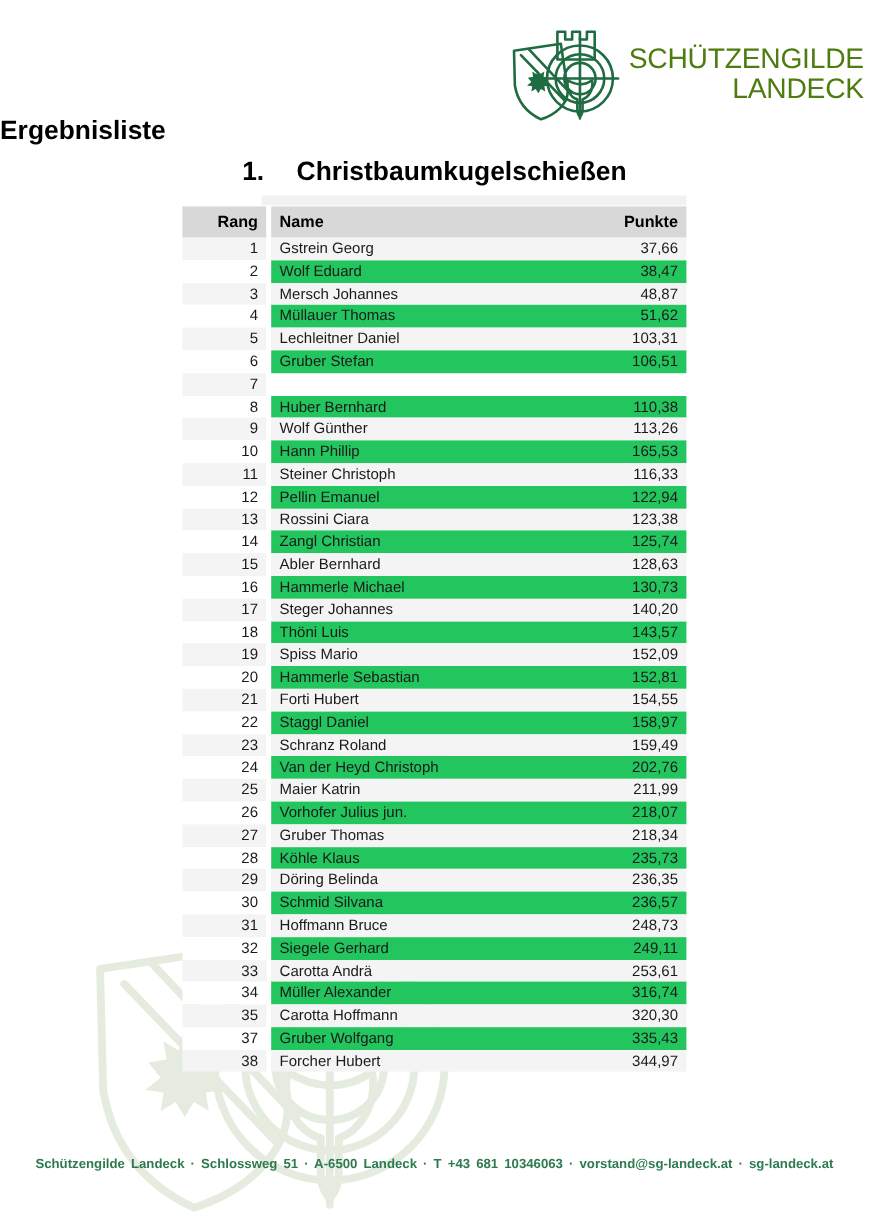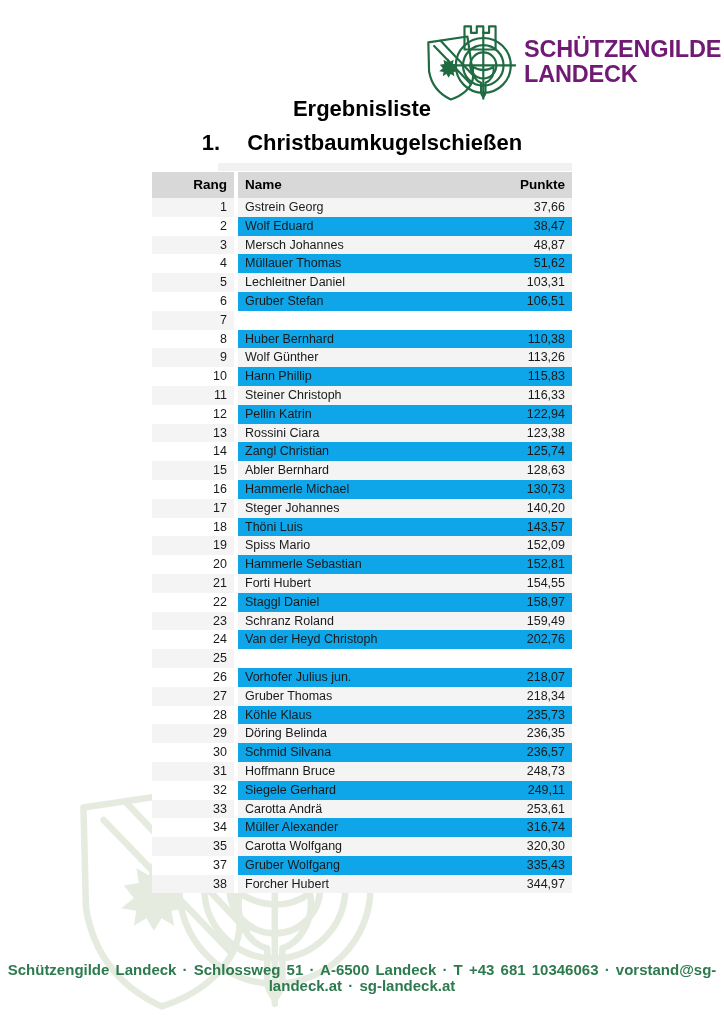--- a/index.html
+++ b/index.html
@@ -8,54 +8,55 @@
     font-family:"Liberation Sans", sans-serif;
     position:relative;overflow:hidden;color:#1a1a1a;
   }
   .page{position:absolute;inset:0;}
 
   
   .brand{position:absolute;top:22px;left:424px;display:flex;z-index:2;}
   .brand-icon{width:94px;height:84px;color:#1f6b42;stroke:#1f6b42;fill:none;stroke-width:3;flex:0 0 auto;}
   .wordmark{
     padding-top:15px;margin-left:6px;
-    color:#701a75;font-weight:bold;font-size:23.5px;line-height:1.06;letter-spacing:-0.2px;
+    color:#4d7c0f;font-weight:normal;font-size:23.5px;line-height:1.06;letter-spacing:-0.2px;
     white-space:nowrap;
+    text-align:right;
   }
 
   
   .watermark{
     position:absolute;left:-18px;top:742px;width:500px;height:282px;z-index:0;
     color:#e6ebe0;stroke:#e6ebe0;fill:none;stroke-width:2.6;
   }
 
   
   .h1,.h2{
-    position:absolute;left:0;width:100%;text-align:center;z-index:1;
+    position:absolute;left:0;width:100%;z-index:1;
     font-weight:bold;font-size:22px;line-height:26px;color:#000;
   }
   .h1{top:96px;}
   .h2{top:130px;display:flex;justify-content:center;gap:27px;}
 
   
   .table{position:absolute;left:152px;top:163px;width:420px;z-index:1;background:transparent;}
   .pre-strip{margin-left:66px;height:8px;background:#f1f1f1;}
   .thead{display:flex;height:26px;margin-top:1px;font-weight:bold;font-size:13.5px;line-height:26px;color:#000;}
-  .cell-rank{width:82px;text-align:right;padding-right:7px;box-sizing:border-box;background:#ffffff;}
+  .cell-rank{width:70px;text-align:right;padding-right:7px;box-sizing:border-box;background:#ffffff;}
   .cell-gap{width:4px;background:#ffffff;}
-  .cell-main{flex:1;display:flex;justify-content:space-between;padding:0 7px;box-sizing:border-box;background:#0ea5e9;}
+  .cell-main{flex:1;display:flex;justify-content:space-between;padding:0 7px;box-sizing:border-box;background:#22c55e;}
   .thead .cell-rank,.thead .cell-main{background:#d8d8d8;}
   .trow{display:flex;height:18.8px;font-size:12.5px;line-height:18.8px;}
   .trow:nth-child(odd) .cell-rank,
   .trow:nth-child(odd) .cell-main{background:#f4f4f4;}
 
   
   .footer{
     position:absolute;top:962px;left:0;width:100%;text-align:center;z-index:1;
-    color:#2d7a4e;font-weight:bold;font-size:15px;line-height:16px;word-spacing:2px;
+    color:#2d7a4e;font-weight:bold;font-size:11px;line-height:16px;word-spacing:2px;
   }
 </style>
 </head>
 <body>
 
 <svg width="0" height="0" style="position:absolute">
   <defs>
     <g id="crest" stroke-linejoin="round" stroke-linecap="round">
 
       <circle cx="82" cy="58" r="38"></circle>
@@ -175,36 +176,36 @@
           <div class="cell-main">
             <span>Wolf Günther</span>
             <span>113,26</span>
           </div>
         </div>
         <div class="trow">
           <div class="cell-rank">10</div>
           <div class="cell-gap"></div>
           <div class="cell-main">
             <span>Hann Phillip</span>
-            <span>115,83</span>
+            <span>165,53</span>
           </div>
         </div>
         <div class="trow">
           <div class="cell-rank">11</div>
           <div class="cell-gap"></div>
           <div class="cell-main">
             <span>Steiner Christoph</span>
             <span>116,33</span>
           </div>
         </div>
         <div class="trow">
           <div class="cell-rank">12</div>
           <div class="cell-gap"></div>
           <div class="cell-main">
-            <span>Pellin Katrin</span>
+            <span>Pellin Emanuel</span>
             <span>122,94</span>
           </div>
         </div>
         <div class="trow">
           <div class="cell-rank">13</div>
           <div class="cell-gap"></div>
           <div class="cell-main">
             <span>Rossini Ciara</span>
             <span>123,38</span>
           </div>
@@ -293,20 +294,24 @@
           <div class="cell-rank">24</div>
           <div class="cell-gap"></div>
           <div class="cell-main">
             <span>Van der Heyd Christoph</span>
             <span>202,76</span>
           </div>
         </div>
         <div class="trow">
           <div class="cell-rank">25</div>
           <div class="cell-gap"></div>
+          <div class="cell-main">
+            <span>Maier Katrin</span>
+            <span>211,99</span>
+          </div>
         </div>
         <div class="trow">
           <div class="cell-rank">26</div>
           <div class="cell-gap"></div>
           <div class="cell-main">
             <span>Vorhofer Julius jun.</span>
             <span>218,07</span>
           </div>
         </div>
         <div class="trow">
@@ -370,21 +375,21 @@
           <div class="cell-gap"></div>
           <div class="cell-main">
             <span>Müller Alexander</span>
             <span>316,74</span>
           </div>
         </div>
         <div class="trow">
           <div class="cell-rank">35</div>
           <div class="cell-gap"></div>
           <div class="cell-main">
-            <span>Carotta Wolfgang</span>
+            <span>Carotta Hoffmann</span>
             <span>320,30</span>
           </div>
         </div>
         <div class="trow">
           <div class="cell-rank">37</div>
           <div class="cell-gap"></div>
           <div class="cell-main">
             <span>Gruber Wolfgang</span>
             <span>335,43</span>
           </div>

